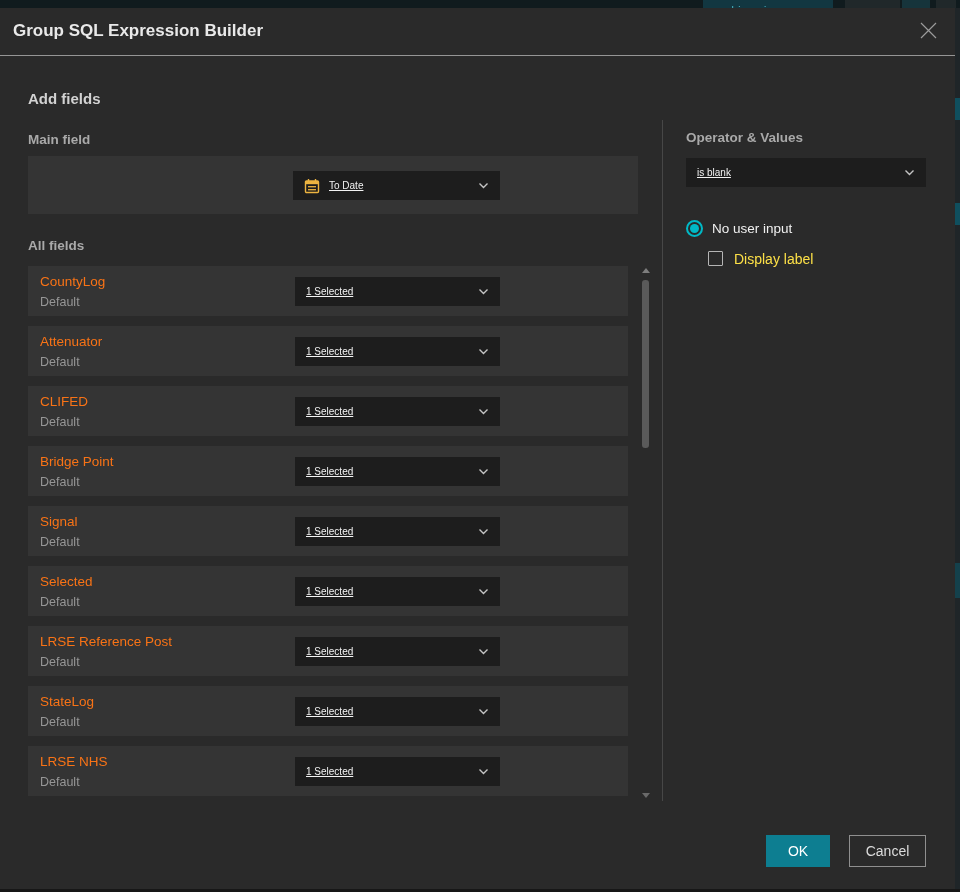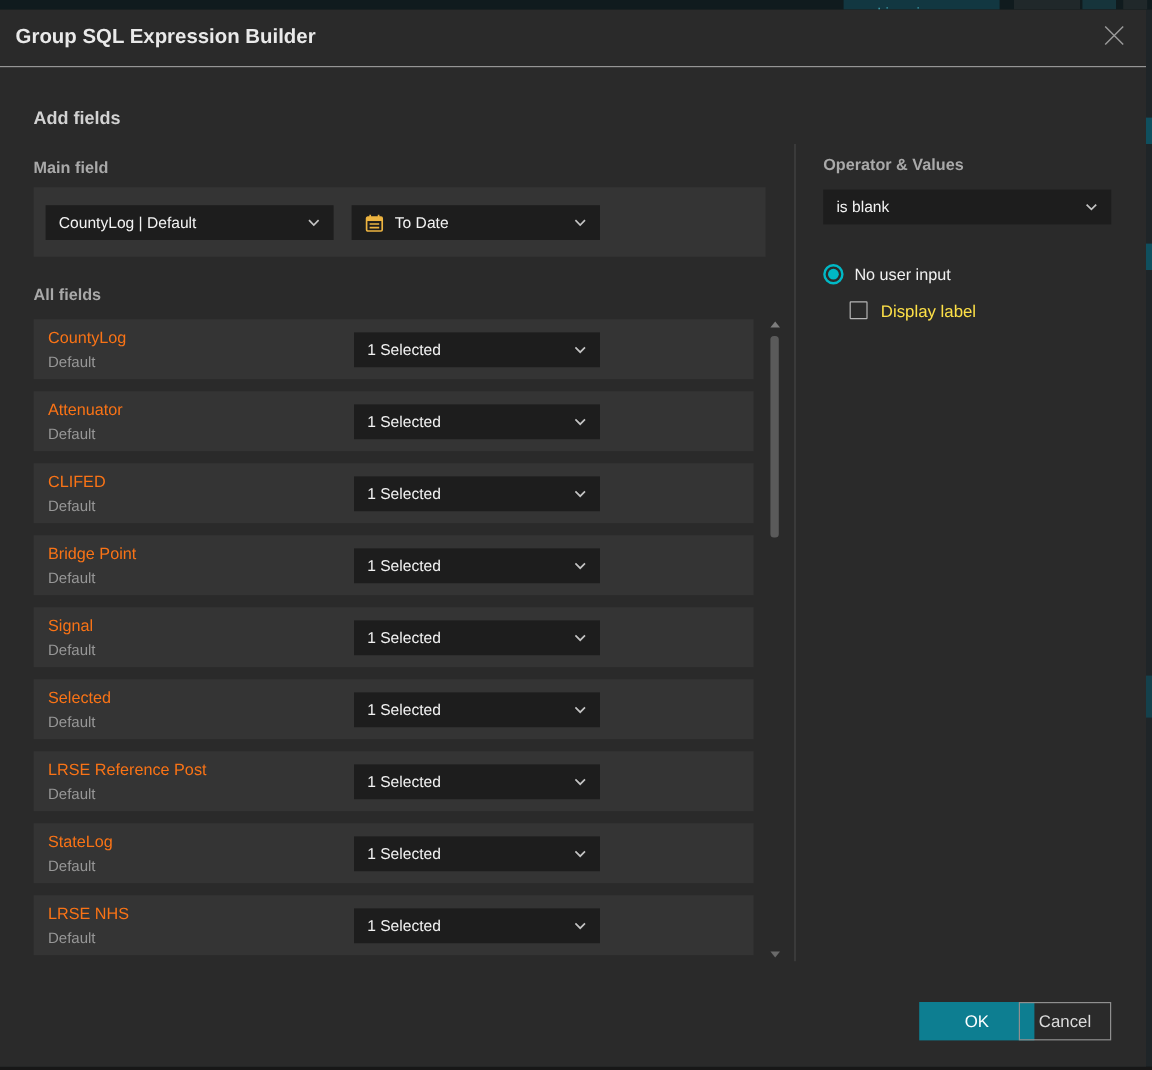--- a/index.html
+++ b/index.html
@@ -39,21 +39,21 @@
   .sec-label { position:absolute; font-size:13.5px; font-weight:700; color:#a9a9a9; }
   .lbl-main { left:28px; top:124px; }
   .lbl-all  { left:28px; top:230px; }
   .lbl-op   { left:686px; top:122px; }
 
   .panel { position:absolute; background:#343434; }
   .main-panel { left:28px; top:148px; width:610px; height:58px; }
 
   .dd { position:absolute; height:29px; background:#1d1d1d; display:flex;
         align-items:center; padding:0 11px; cursor:pointer; }
-  .dd .dd-label { font-size:13px; color:#f2f2f2; white-space:nowrap; }
+  .dd .dd-label { font-size:10px; color:#f2f2f2; white-space:nowrap;text-decoration:underline; }
   .dd .chev { margin-left:auto; display:flex; }
   .dd-field { left:10px; top:15px; width:240px; }
   .dd-type  { left:265px; top:15px; width:207px; gap:9px; }
   .dd-op    { left:686px; top:150px; width:240px; }
 
   .cal-icon { display:flex; }
 
   
   .rows { position:absolute; left:28px; top:258px; width:600px; }
   .row  { position:relative; width:600px; height:50px; background:#343434;
@@ -85,21 +85,21 @@
                  color:#f0f0f0; }
   .checkbox { position:absolute; left:708px; top:243px; width:15px; height:15px;
               border:1.5px solid #b5b5b5; border-radius:1px; cursor:pointer; }
   .checkbox-label { position:absolute; left:734px; top:243px; font-size:14px;
                     color:#fde047; }
 
   
   .btn { position:absolute; top:827px; height:32px; font-size:14px;
          display:flex; align-items:center; justify-content:center; cursor:pointer;
          font-family:"Liberation Sans", sans-serif; }
-  .btn-ok { left:766px; width:96px; background:#0d7e91; color:#ffffff; border:none; }
+  .btn-ok { left:766px; width:64px; background:#0d7e91; color:#ffffff; border:none; }
   .btn-cancel { left:849px; width:77px; background:transparent; color:#dcdcdc;
                 border:1px solid #8f8f8f; }
   .bottom-sliver { position:absolute; left:0; top:889px; width:960px; height:3px;
                    background:#171717; }
 </style>
 </head>
 <body>
 
 <div class="app-strip">
   <div class="live-btn">
@@ -128,28 +128,20 @@
         </svg>
       </span>
     </div>
   </div>
 
   <div class="h-add">Add fields</div>
 
   <div class="sec-label lbl-main">Main field</div>
 
   <div class="panel main-panel">
-    <div class="dd dd-field">
-      <span class="dd-label">CountyLog | Default</span>
-      <span class="chev">
-        <svg width="11" height="7" viewBox="0 0 11 7">
-          <path d="M1.5 1.5 L5.5 5.5 L9.5 1.5" stroke="#c4c4c4" stroke-width="1.4" fill="none"></path>
-        </svg>
-      </span>
-    </div>
     <div class="dd dd-type">
       <span class="cal-icon">
         <svg width="16" height="16" viewBox="0 0 16 16">
           <rect x="1.5" y="3" width="13" height="11.5" rx="1" stroke="#edb440" stroke-width="1.4" fill="none"></rect>
           <rect x="1.5" y="3" width="13" height="3.2" fill="#edb440"></rect>
           <line x1="4.5" y1="1" x2="4.5" y2="4" stroke="#edb440" stroke-width="1.4"></line>
           <line x1="11.5" y1="1" x2="11.5" y2="4" stroke="#edb440" stroke-width="1.4"></line>
           <line x1="4" y1="8.7" x2="12" y2="8.7" stroke="#edb440" stroke-width="1.3"></line>
           <line x1="4" y1="11.7" x2="12" y2="11.7" stroke="#edb440" stroke-width="1.3"></line>
         </svg>

